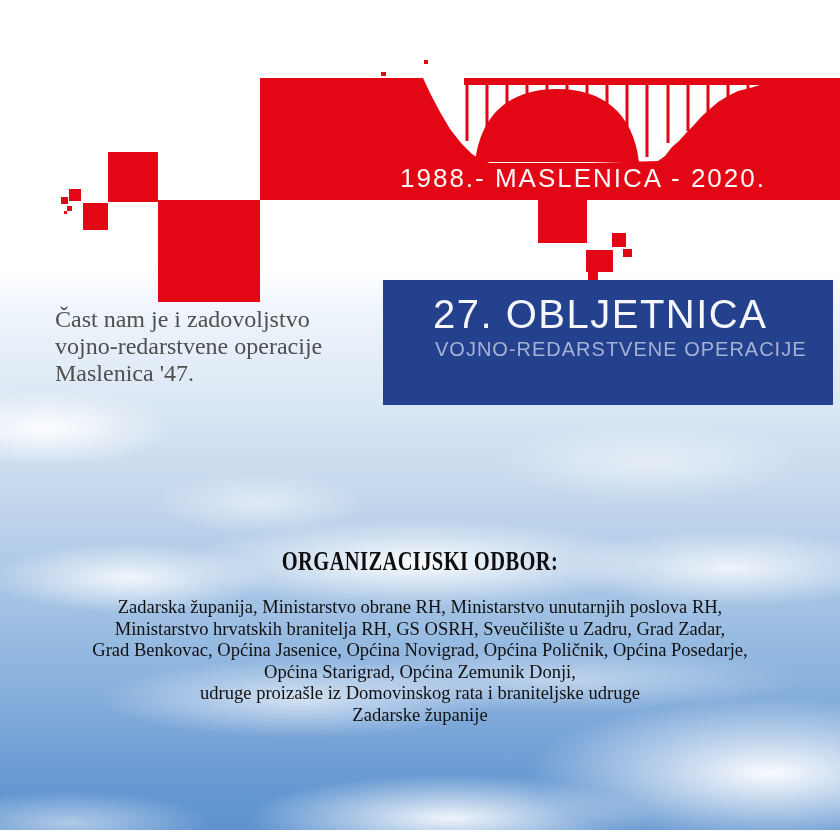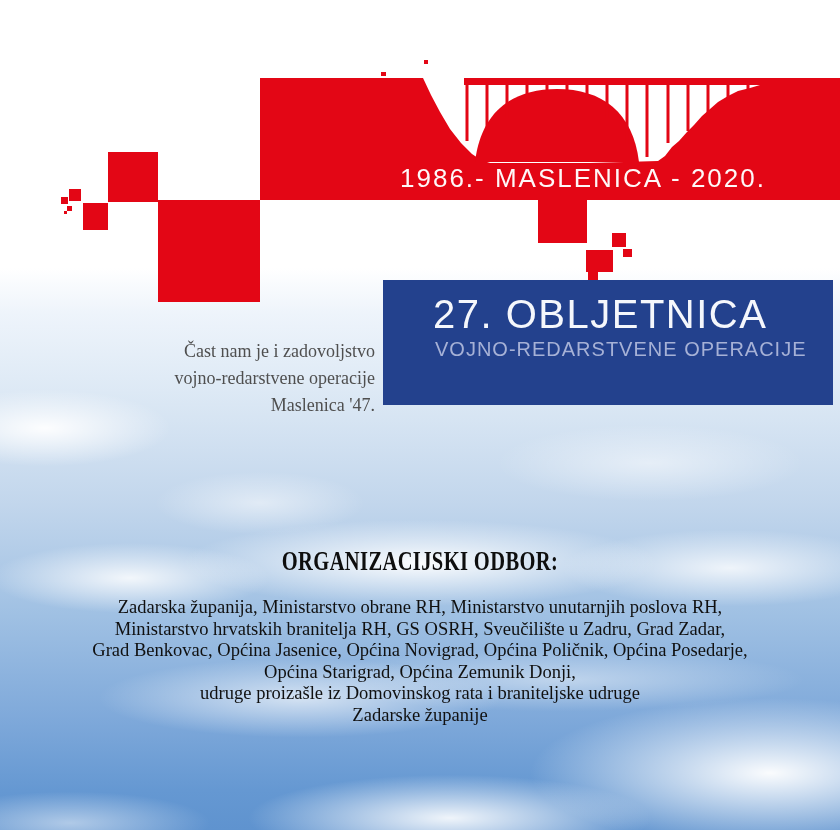--- a/index.html
+++ b/index.html
@@ -54,22 +54,22 @@
   .anniv-title{
     position:absolute;left:50px;top:12px;font-size:40px;font-weight:300;
     color:#f5f7fc;letter-spacing:1.5px;white-space:nowrap;
   }
   .anniv-sub{
     position:absolute;left:52px;top:58px;font-size:20px;font-weight:300;
     color:#a6b1d6;letter-spacing:1px;white-space:nowrap;
   }
   
   .invite{
-    position:absolute;left:55px;top:306px;width:320px;text-align:right;
-    font-size:18px;line-height:27px;color:#4f4f4f;margin-top:32px;
+    position:absolute;left:55px;top:306px;width:320px;text-align:left;
+    font-size:24px;line-height:27px;color:#4f4f4f;
   }
   .invite div{white-space:nowrap;}
   
   .committee-heading{
     position:absolute;left:0;top:546px;width:840px;text-align:center;
     font-size:27px;font-weight:bold;color:#0e0e0e;letter-spacing:.5px;
     transform:scaleX(.76);transform-origin:center;white-space:nowrap;
   }
   .committee-list{
     position:absolute;left:40px;top:596px;width:760px;text-align:center;
@@ -107,21 +107,21 @@
         <rect x="345.5" y="6" width="3" height="34"></rect>
         <rect x="365.5" y="6" width="3" height="60"></rect>
         <rect x="385.5" y="6" width="3" height="73"></rect>
         <rect x="406.5" y="6" width="3" height="59"></rect>
         <rect x="426.5" y="6" width="3" height="47"></rect>
         <rect x="446.5" y="6" width="3" height="34"></rect>
         <rect x="466.5" y="6" width="3" height="21"></rect>
         <rect x="486.5" y="6" width="3" height="9"></rect>
       </g>
     </svg>
-    <div class="banner-years">1986.- MASLENICA - 2020.</div>
+    <div class="banner-years">1988.- MASLENICA - 2020.</div>
   </div>
 
   <div class="px sqA"></div>
   <div class="px sqC"></div>
   <div class="px sqD"></div>
   <div class="px sqE1"></div>
   <div class="px sqE2"></div>
   <div class="px sqE3"></div>
   <div class="px sqF"></div>
   <div class="px sqG"></div>

